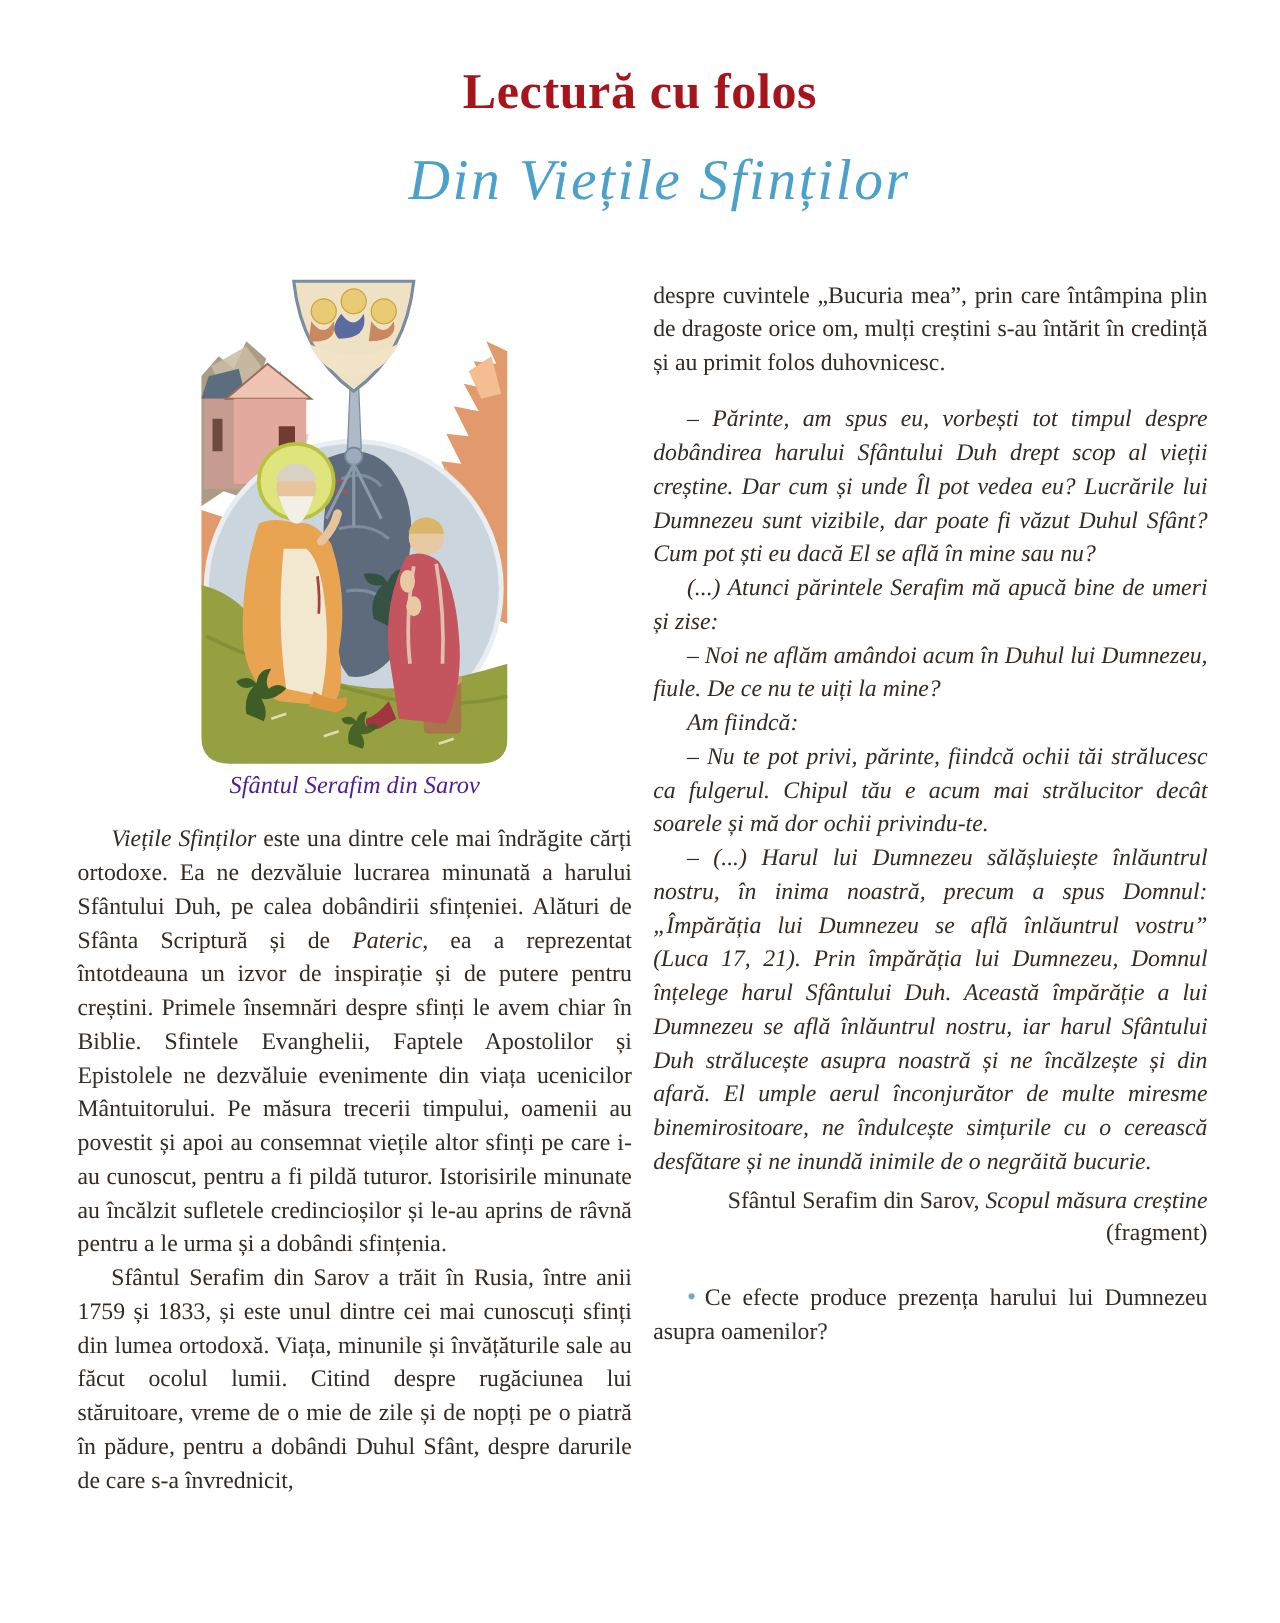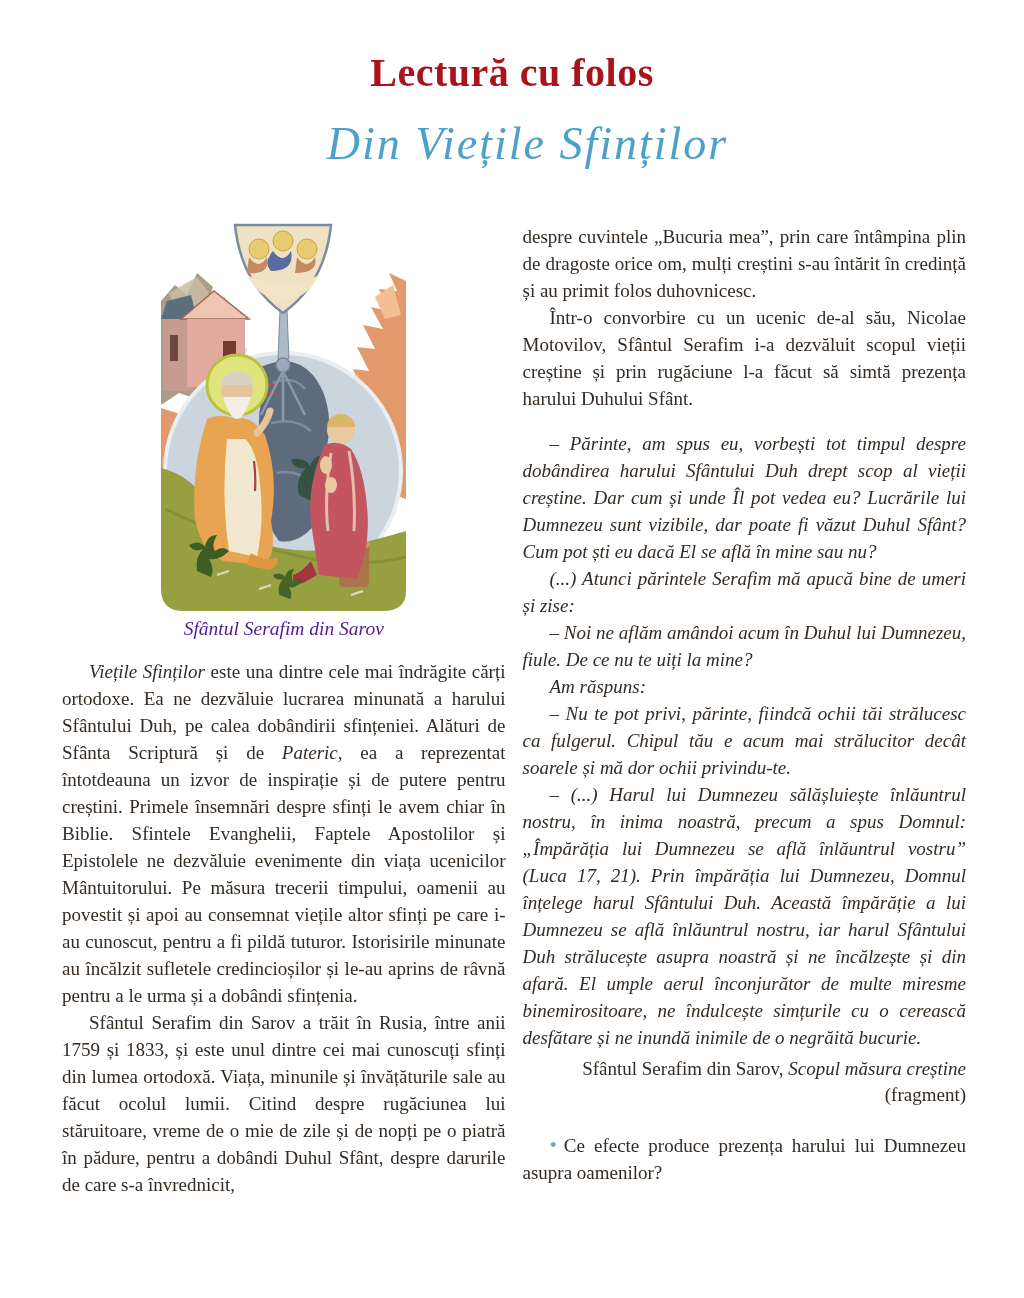--- a/index.html
+++ b/index.html
@@ -166,26 +166,25 @@
         <figcaption>Sfântul Serafim din Sarov</figcaption>
       </figure>
 
       <p class="body indent first-para"><span class="ital">Viețile Sfinților</span><span> este una dintre cele mai îndrăgite cărți ortodoxe. Ea ne dezvăluie lucrarea minunată a harului Sfântului Duh, pe calea dobândirii sfințeniei. Alături de Sfânta Scriptură și de </span><span class="ital">Pateric</span><span>, ea a reprezentat întotdeauna un izvor de inspirație și de putere pentru creștini. Primele însemnări despre sfinți le avem chiar în Biblie. Sfintele Evanghelii, Faptele Apostolilor și Epistolele ne dezvăluie evenimente din viața ucenicilor Mântuitorului. Pe măsura trecerii timpului, oamenii au povestit și apoi au consemnat viețile altor sfinți pe care i-au cunoscut, pentru a fi pildă tuturor. Istorisirile minunate au încălzit sufletele credincioșilor și le-au aprins de râvnă pentru a le urma și a dobândi sfințenia.</span></p>
 
       <p class="body indent">Sfântul Serafim din Sarov a trăit în Rusia, între anii 1759 și 1833, și este unul dintre cei mai cunoscuți sfinți din lumea ortodoxă. Viața, minunile și învățăturile sale au făcut ocolul lumii. Citind despre rugăciunea lui stăruitoare, vreme de o mie de zile și de nopți pe o piatră în pădure, pentru a dobândi Duhul Sfânt, despre darurile de care s-a învrednicit,</p>
     </div>
 
     <div class="col">
       <p class="body">despre cuvintele „Bucuria mea”, prin care întâmpina plin de dragoste orice om, mulți creștini s-au întărit în credință și au primit folos duhovnicesc.</p>
-      <p class="body indent">Într-o convorbire cu un ucenic de-al său, Nicolae Motovilov, Sfântul Serafim i-a dezvăluit scopul vieții creștine și prin rugăciune l-a făcut să simtă prezența harului Duhului Sfânt.</p>
 
       <p class="body indent ital gap">– Părinte, am spus eu, vorbești tot timpul despre dobândirea harului Sfântului Duh drept scop al vieții creștine. Dar cum și unde Îl pot vedea eu? Lucrările lui Dumnezeu sunt vizibile, dar poate fi văzut Duhul Sfânt? Cum pot ști eu dacă El se află în mine sau nu?</p>
       <p class="body indent ital">(...) Atunci părintele Serafim mă apucă bine de umeri și zise:</p>
       <p class="body indent ital">– Noi ne aflăm amândoi acum în Duhul lui Dumnezeu, fiule. De ce nu te uiți la mine?</p>
-      <p class="body indent ital">Am răspuns:</p>
+      <p class="body indent ital">Am fiindcă:</p>
       <p class="body indent ital">– Nu te pot privi, părinte, fiindcă ochii tăi strălucesc ca fulgerul. Chipul tău e acum mai strălucitor decât soarele și mă dor ochii privindu-te.</p>
       <p class="body indent ital">– (...) Harul lui Dumnezeu sălășluiește înlăuntrul nostru, în inima noastră, precum a spus Domnul: „Împărăția lui Dumnezeu se află înlăuntrul vostru” (Luca 17, 21). Prin împărăția lui Dumnezeu, Domnul înțelege harul Sfântului Duh. Această împărăție a lui Dumnezeu se află înlăuntrul nostru, iar harul Sfântului Duh strălucește asupra noastră și ne încălzește și din afară. El umple aerul înconjurător de multe miresme binemirositoare, ne îndulcește simțurile cu o cerească desfătare și ne inundă inimile de o negrăită bucurie.</p>
 
       <p class="attribution"><span>Sfântul Serafim din Sarov, </span><span class="ital">Scopul măsura creștine</span><br><span>(fragment)</span></p>
 
       <p class="question"><span class="bullet">•</span><span>Ce efecte produce prezența harului lui Dumnezeu asupra oamenilor?</span></p>
     </div>
   </div>
 
 </div>

